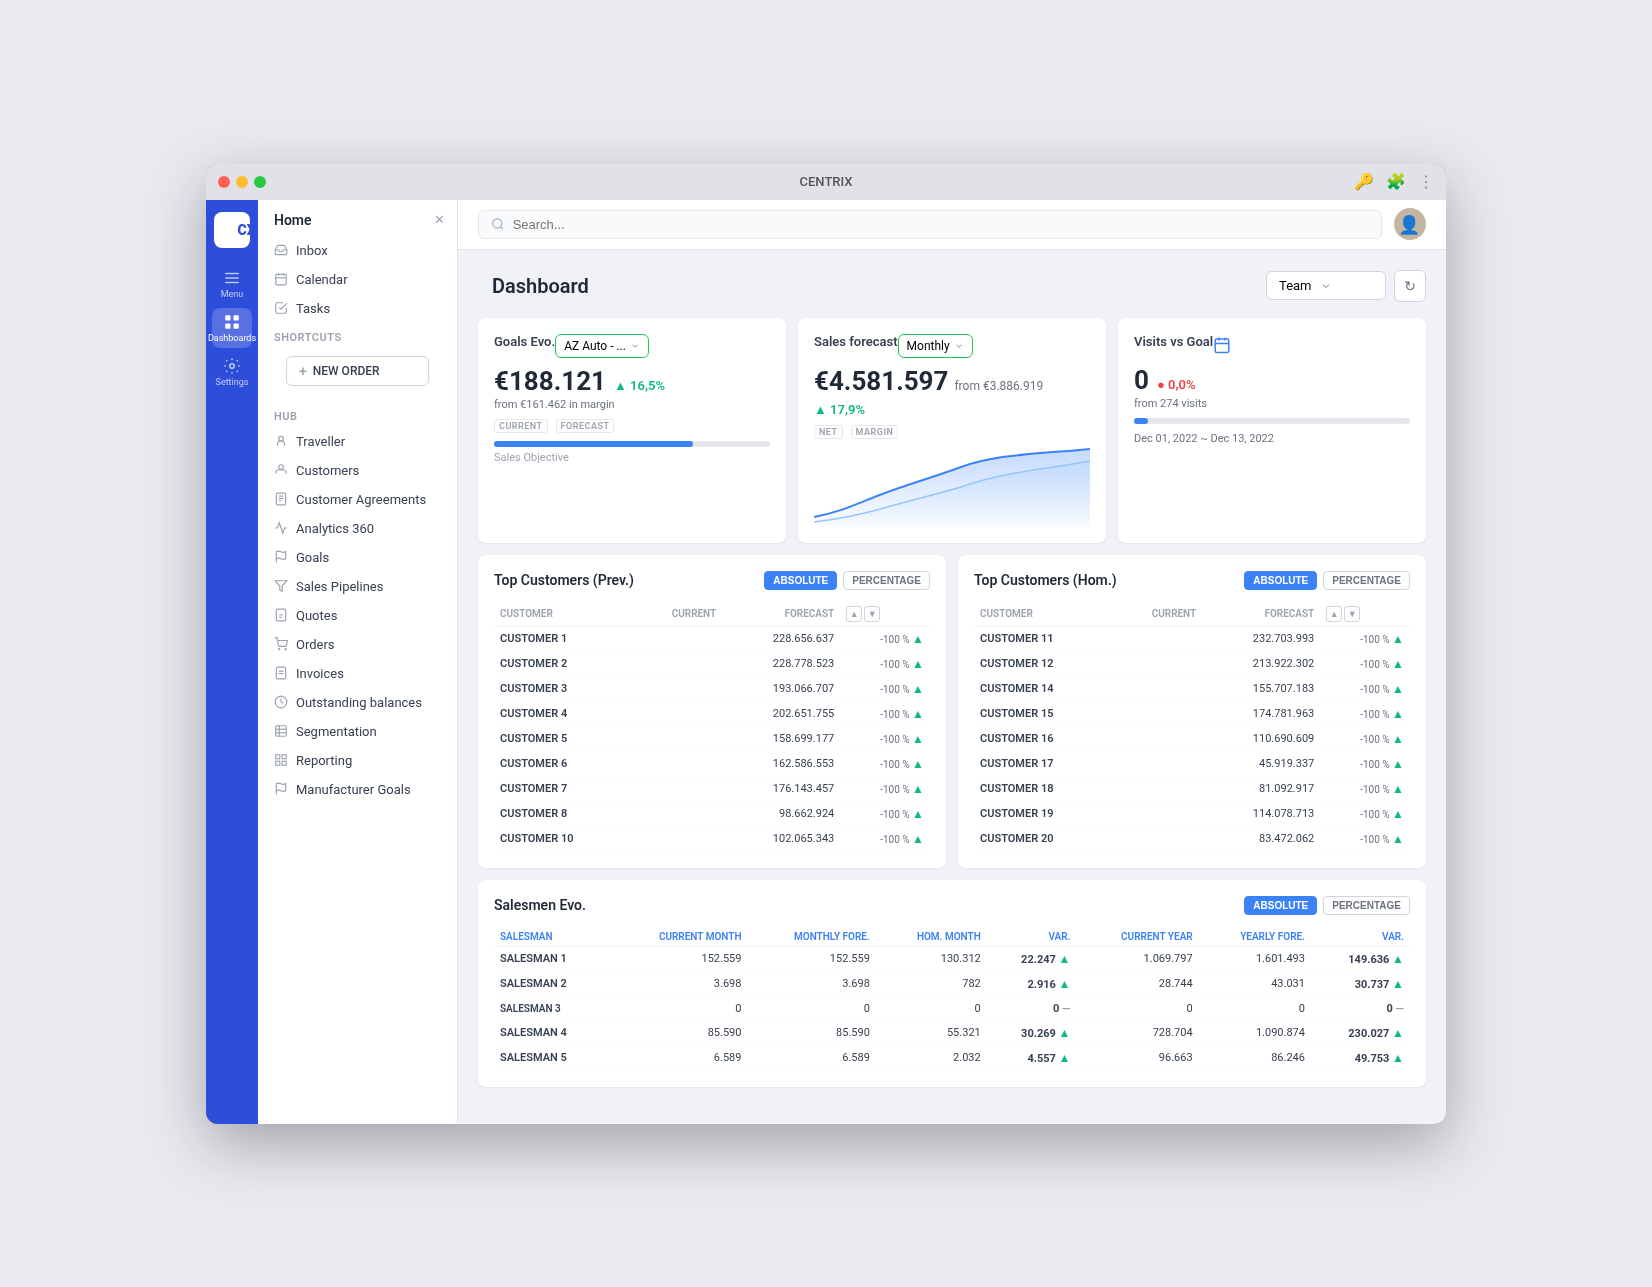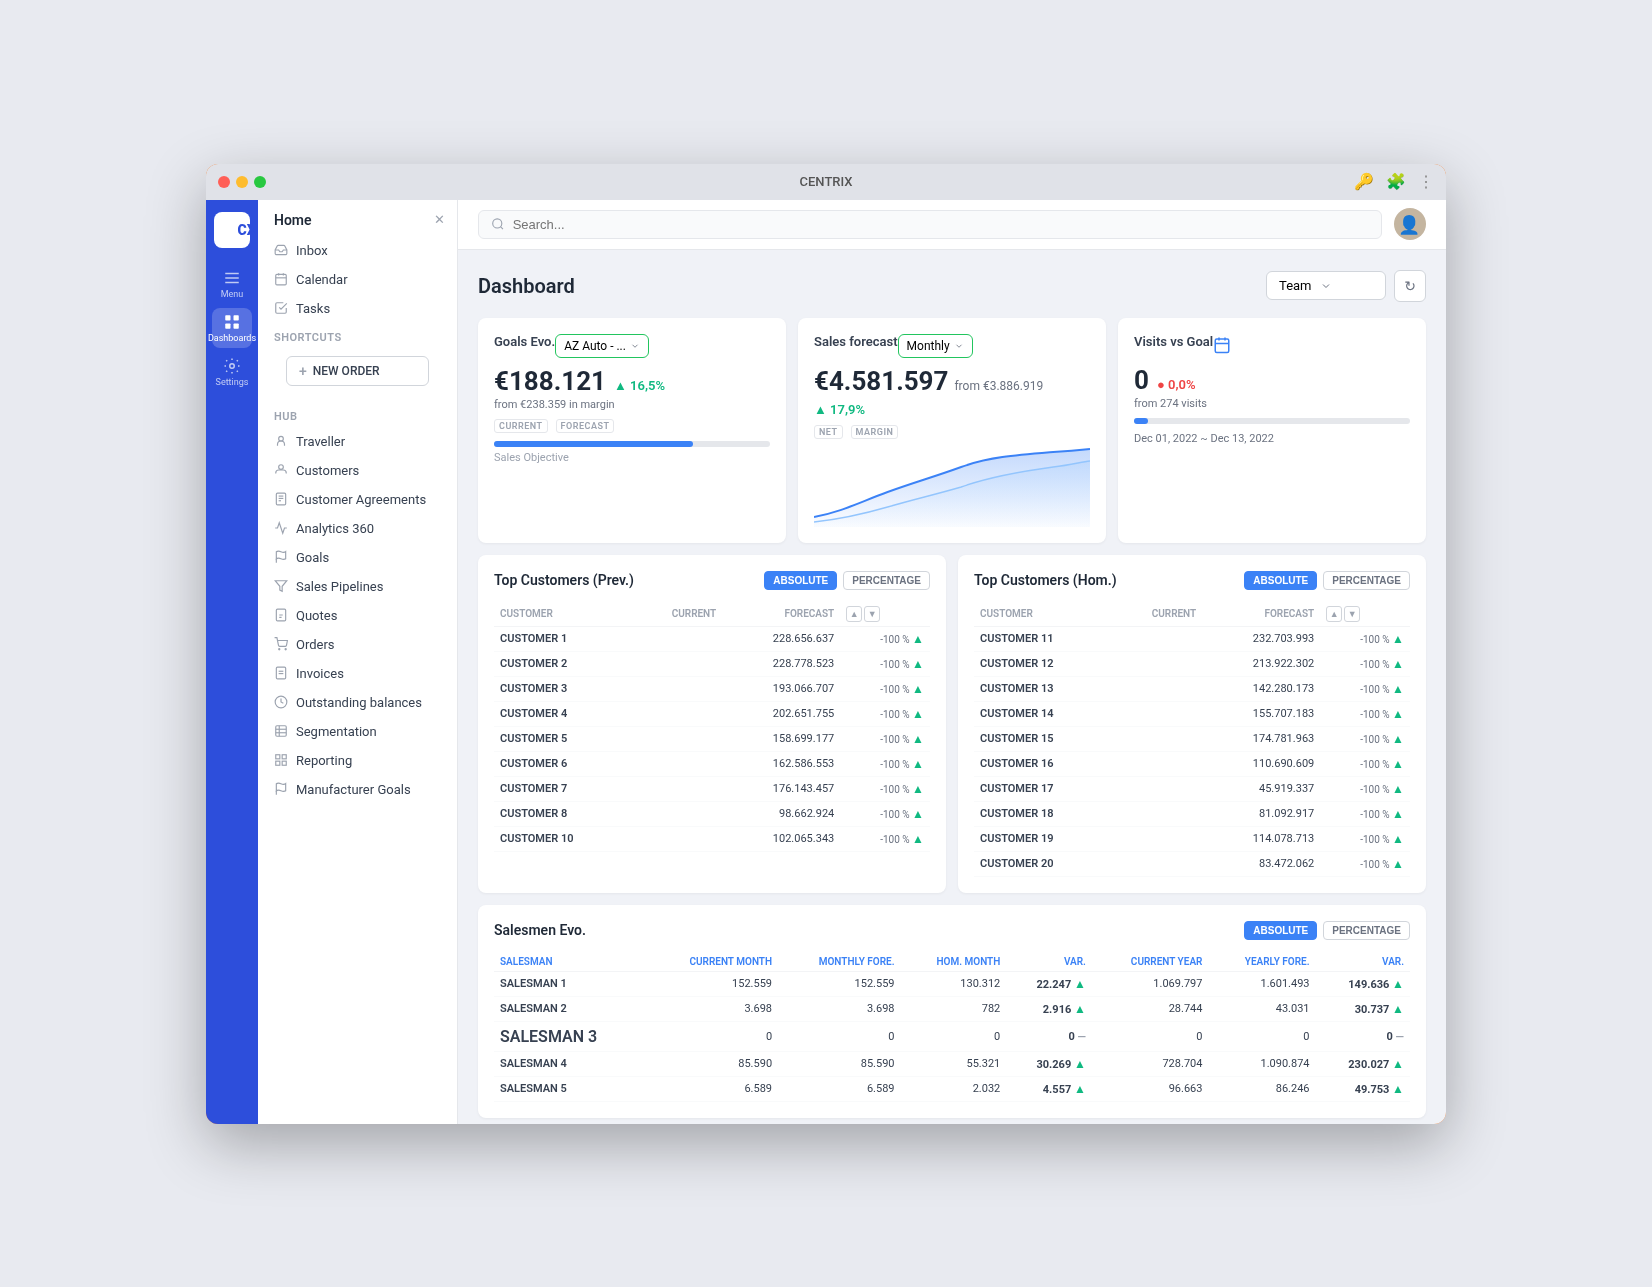--- a/index.html
+++ b/index.html
@@ -41,21 +41,21 @@
     
     .topbar { background: white; height: 50px; display: flex; align-items: center; padding: 0 20px; border-bottom: 1px solid #e5e7eb; gap: 12px; flex-shrink: 0; }
     .search-box { flex: 1; display: flex; align-items: center; gap: 8px; background: #f9fafb; border: 1px solid #e5e7eb; border-radius: 6px; padding: 6px 12px; }
     .search-box input { border: none; background: transparent; font-size: 13px; color: #6b7280; outline: none; width: 100%; }
     .topbar-avatar { width: 32px; height: 32px; border-radius: 50%; background: #c4b5a0; overflow: hidden; display: flex; align-items: center; justify-content: center; font-size: 14px; }
 
     
     .content { flex: 1; overflow-y: auto; padding: 20px; background: #f0f2f7; }
 
     .dashboard-header { display: flex; align-items: center; justify-content: space-between; margin-bottom: 16px; }
-    .dashboard-title { font-size: 20px; font-weight: 600; color: #1f2937; }
+    .dashboard-title { font-size: 20px; font-weight: 600; color: #1f2937; margin-left: 14px; }
     .team-selector { display: flex; align-items: center; gap: 8px; }
     .team-dropdown { border: 1px solid #d1d5db; border-radius: 6px; padding: 6px 12px; font-size: 13px; background: white; display: flex; align-items: center; gap: 8px; cursor: pointer; min-width: 120px; }
     .refresh-btn { width: 32px; height: 32px; border-radius: 6px; border: 1px solid #d1d5db; background: white; display: flex; align-items: center; justify-content: center; cursor: pointer; }
 
     
     .cards-row { display: grid; grid-template-columns: 1fr 1fr 1fr; gap: 12px; margin-bottom: 12px; }
     .card { background: white; border-radius: 8px; padding: 16px; box-shadow: 0 1px 3px rgba(0,0,0,0.05); }
     .card-title { font-size: 13px; font-weight: 600; color: #374151; margin-bottom: 8px; }
 
     .card-header { display: flex; align-items: center; justify-content: flex-start; margin-bottom: 8px; }
@@ -336,21 +336,21 @@
                 <span>AZ Auto - ...</span>
                 <svg width="10" height="10" viewBox="0 0 24 24" fill="none" stroke="#6b7280" stroke-width="2">
                     <polyline points="6 9 12 15 18 9"></polyline>
                   </svg>
               </div>
             </div>
             <div style="display:flex;align-items:baseline;gap:8px;">
               <span class="big-number">€188.121</span>
               <span class="badge-green">▲ 16,5%</span>
             </div>
-            <div class="big-number-sub">from €238.359  in margin</div>
+            <div class="big-number-sub">from €161.462  in margin</div>
             <div class="label-row">
               <span class="label-tag">CURRENT</span>
               <span class="label-tag">FORECAST</span>
             </div>
             <div class="progress-bar">
               <div class="progress-fill" style="width:72%"></div>
             </div>
             <div style="font-size:11px;color:#9ca3af;margin-top:4px;">Sales Objective</div>
           </div>
 
@@ -525,26 +525,20 @@
               <tr>
     <td style="font-weight:600;font-size:11px;">CUSTOMER 11</td>
     <td class="right"></td>
     <td class="right">232.703.993</td>
     <td class="right" style="color:#6b7280;font-size:10px;">-100 % <span class="arrow-up">▲</span></td>
   </tr>
                   <tr>
     <td style="font-weight:600;font-size:11px;">CUSTOMER 12</td>
     <td class="right"></td>
     <td class="right">213.922.302</td>
-    <td class="right" style="color:#6b7280;font-size:10px;">-100 % <span class="arrow-up">▲</span></td>
-  </tr>
-                  <tr>
-    <td style="font-weight:600;font-size:11px;">CUSTOMER 13</td>
-    <td class="right"></td>
-    <td class="right">142.280.173</td>
     <td class="right" style="color:#6b7280;font-size:10px;">-100 % <span class="arrow-up">▲</span></td>
   </tr>
                   <tr>
     <td style="font-weight:600;font-size:11px;">CUSTOMER 14</td>
     <td class="right"></td>
     <td class="right">155.707.183</td>
     <td class="right" style="color:#6b7280;font-size:10px;">-100 % <span class="arrow-up">▲</span></td>
   </tr>
                   <tr>
     <td style="font-weight:600;font-size:11px;">CUSTOMER 15</td>
@@ -623,21 +617,21 @@
     <td style="font-weight:600;font-size:11px;">SALESMAN 2</td>
     <td class="right">3.698</td>
     <td class="right">3.698</td>
     <td class="right">782</td>
     <td class="right bold">2.916 <span class="arrow-up">▲</span></td>
     <td class="right">28.744</td>
     <td class="right">43.031</td>
     <td class="right bold">30.737 <span class="arrow-up">▲</span></td>
   </tr>
                 <tr>
-    <td style="font-weight:600;font-size:16px;margin-top:44px;">SALESMAN 3</td>
+    <td style="font-weight:600;font-size:10px;margin-top:44px;">SALESMAN 3</td>
     <td class="right">0</td>
     <td class="right">0</td>
     <td class="right">0</td>
     <td class="right bold">0 <span class="flat-dash">—</span></td>
     <td class="right">0</td>
     <td class="right">0</td>
     <td class="right bold">0 <span class="flat-dash">—</span></td>
   </tr>
                 <tr>
     <td style="font-weight:600;font-size:11px;">SALESMAN 4</td>

